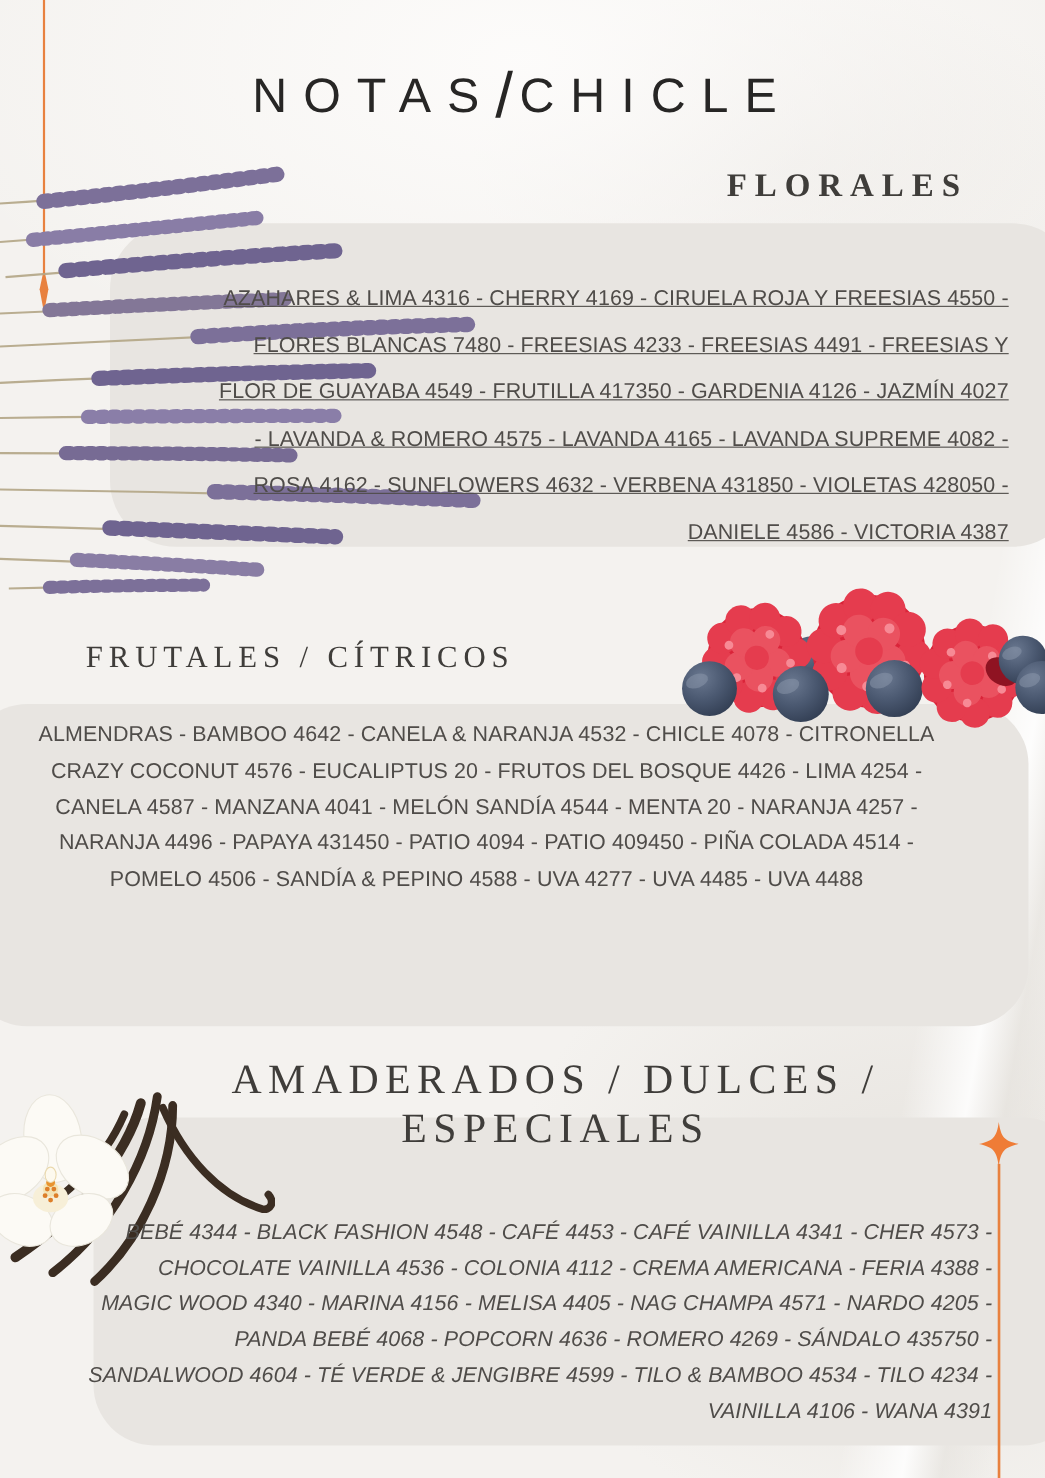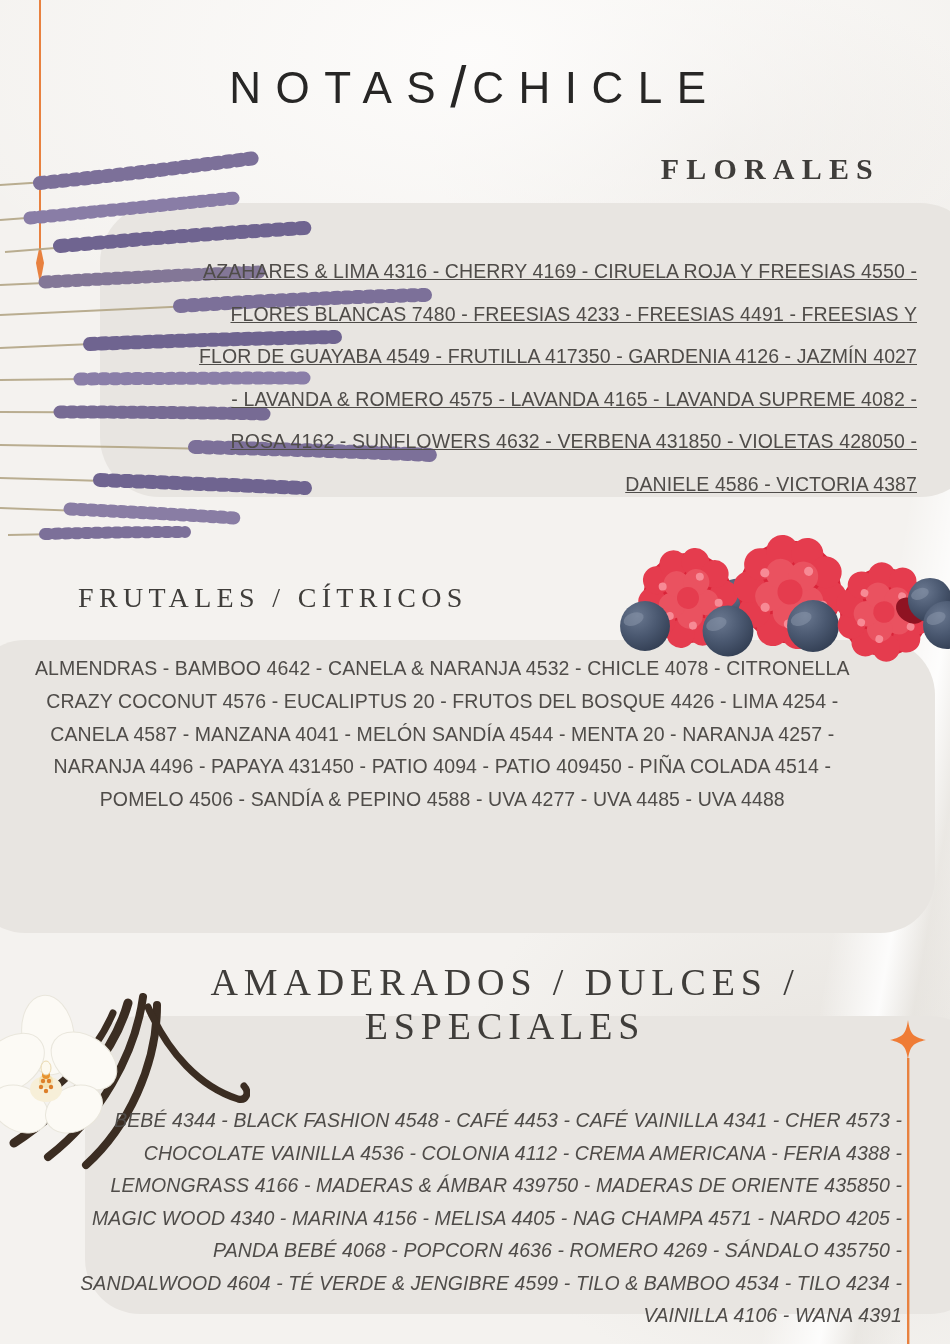--- a/index.html
+++ b/index.html
@@ -187,21 +187,20 @@
         <circle cx="-3" cy="4" r="2.2" fill="#dd7f2a"></circle>
       <circle cx="3" cy="4" r="2.2" fill="#dd7f2a"></circle>
       <ellipse cx="0" cy="-9" rx="5" ry="7" fill="#fdf9ee" stroke="#ead9ae"></ellipse>
     </g>
   </svg>
 
   <h2 class="heading heading-amaderados">AMADERADOS / DULCES / ESPECIALES</h2>
   <div class="list list-amaderados">
     <p>BEBÉ 4344 - BLACK FASHION 4548 - CAFÉ 4453 - CAFÉ VAINILLA 4341 - CHER 4573 -</p>
     <p>CHOCOLATE VAINILLA 4536 - COLONIA 4112 - CREMA AMERICANA - FERIA 4388 -</p>
-    <p>LEMONGRASS 4166 - MADERAS &amp; ÁMBAR 439750 - MADERAS DE ORIENTE 435850 -</p>
     <p>MAGIC WOOD 4340 - MARINA 4156 - MELISA 4405 - NAG CHAMPA 4571 - NARDO 4205 -</p>
     <p>PANDA BEBÉ 4068 - POPCORN 4636 - ROMERO 4269 - SÁNDALO 435750 -</p>
     <p>SANDALWOOD 4604 - TÉ VERDE &amp; JENGIBRE 4599 - TILO &amp; BAMBOO 4534 - TILO 4234 -</p>
     <p>VAINILLA 4106 - WANA 4391</p>
   </div>
 
   <svg class="accent-right" width="70" height="330">
     <path d="M28,6 C30,20 33,23 46,26 C33,29 30,32 28,46 C26,32 23,29 10,26 C23,23 26,20 28,6 Z" fill="#ef7c36"></path>
     <rect x="27" y="44" width="2.4" height="286" fill="#e8813f"></rect>
   </svg>

